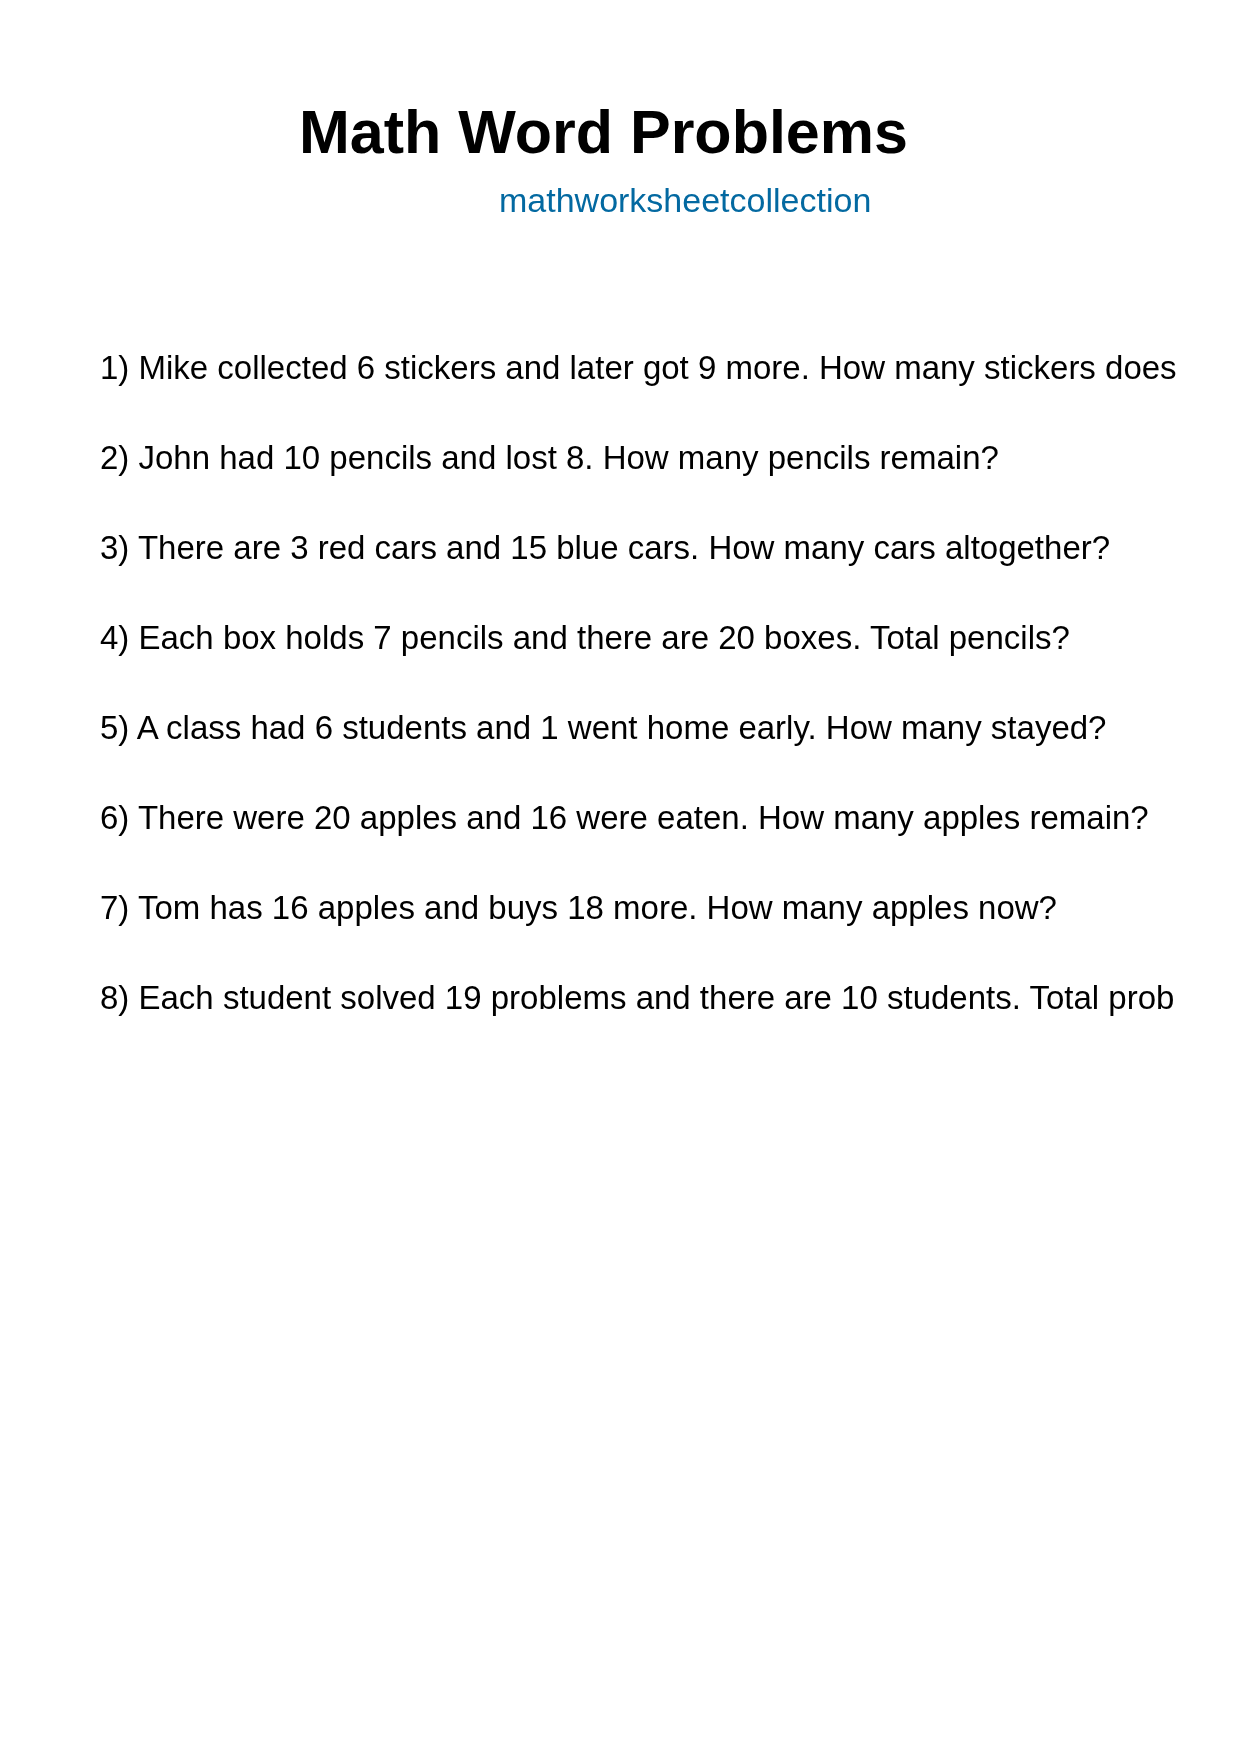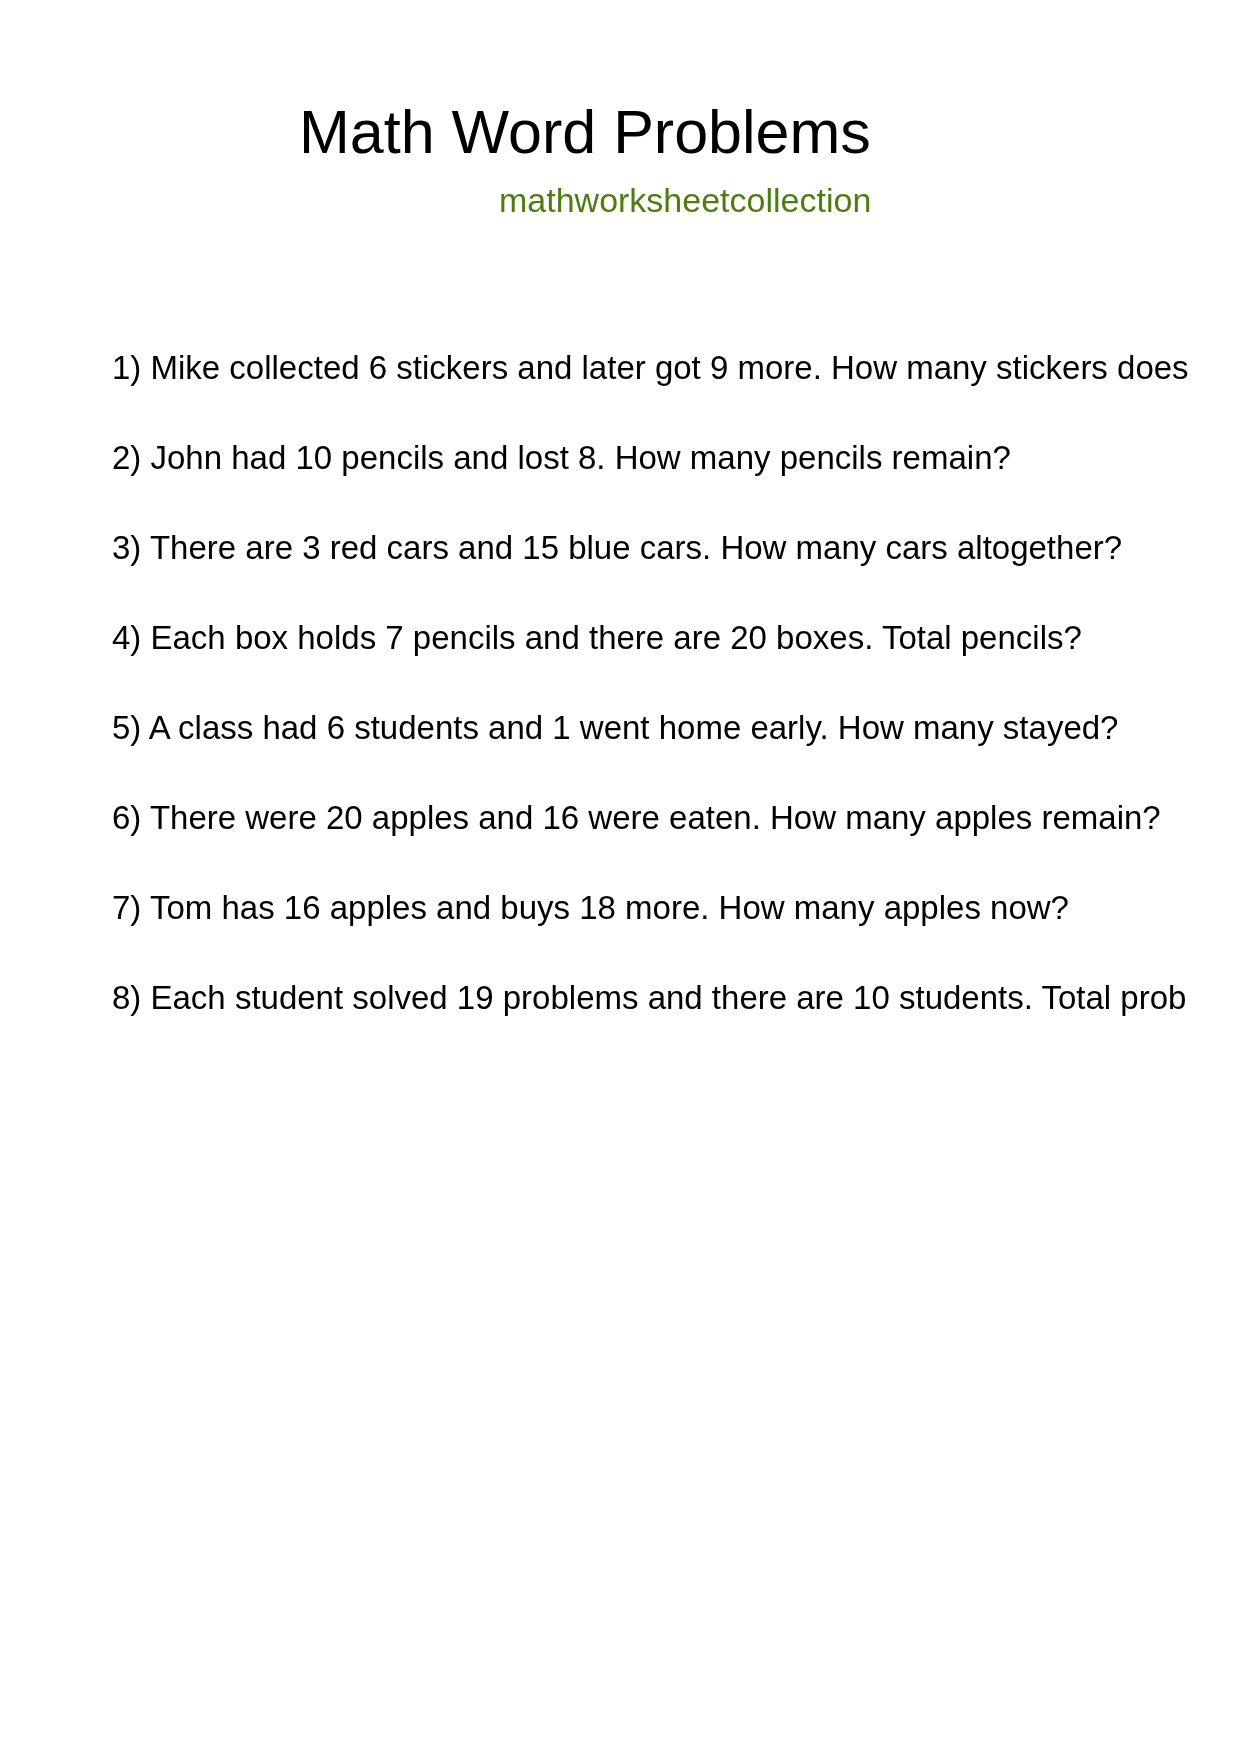--- a/index.html
+++ b/index.html
@@ -16,47 +16,46 @@
       color: #000000;
     }
     .title {
       position: absolute;
       left: 299px;
       top: 96px;
       font-size: 61px;
       line-height: 72px;
       white-space: nowrap;
       margin: 0;
-      font-weight: normal;
+      font-weight: bold;
     }
     .subtitle {
       position: absolute;
       left: 499px;
       top: 180px;
       font-size: 34px;
       line-height: 40px;
-      color: #4d7c0f;
+      color: #0369a1;
       white-space: nowrap;
     }
     .problems {
       position: absolute;
       left: 100px;
       top: 348px;
       width: 1140px;
       margin: 0;
       padding: 0;
       list-style: none;
     }
     .problem {
       font-size: 33px;
       line-height: 40px;
       height: 90px;
       white-space: nowrap;
       overflow: visible;
-      margin-left: 12px;
     }
   </style>
 </head>
 <body>
 
 <h1 class="title">Math Word Problems</h1>
 <div class="subtitle">mathworksheetcollection</div>
 
 <ol class="problems">
   <li class="problem">1) Mike collected 6 stickers and later got 9 more. How many stickers does</li>

